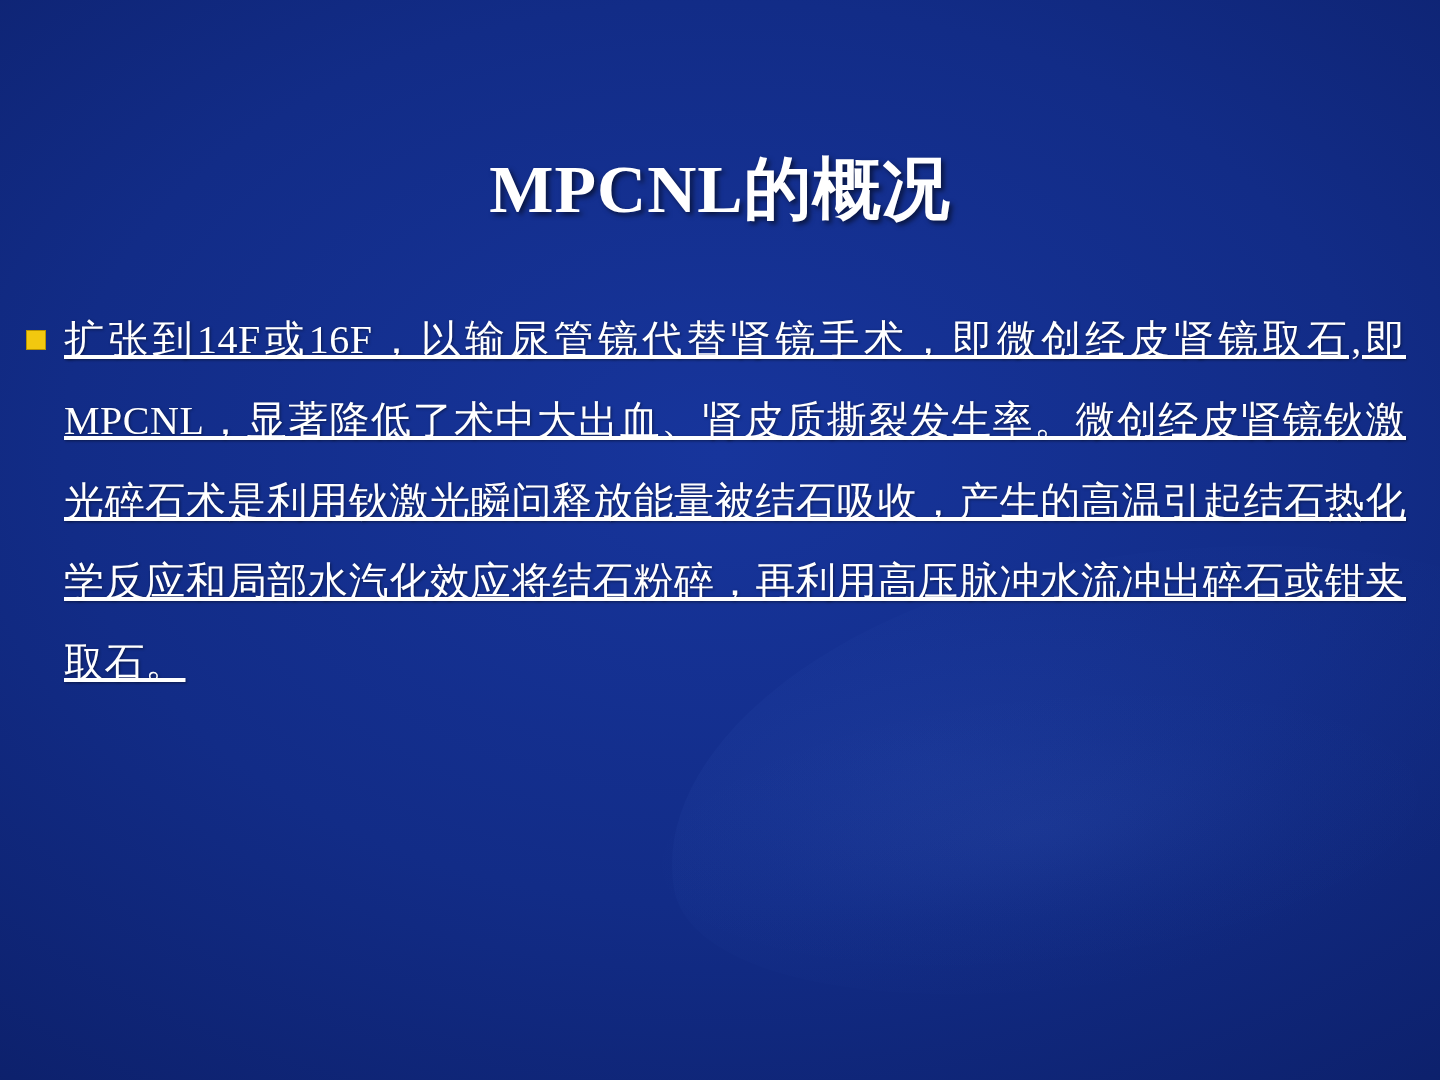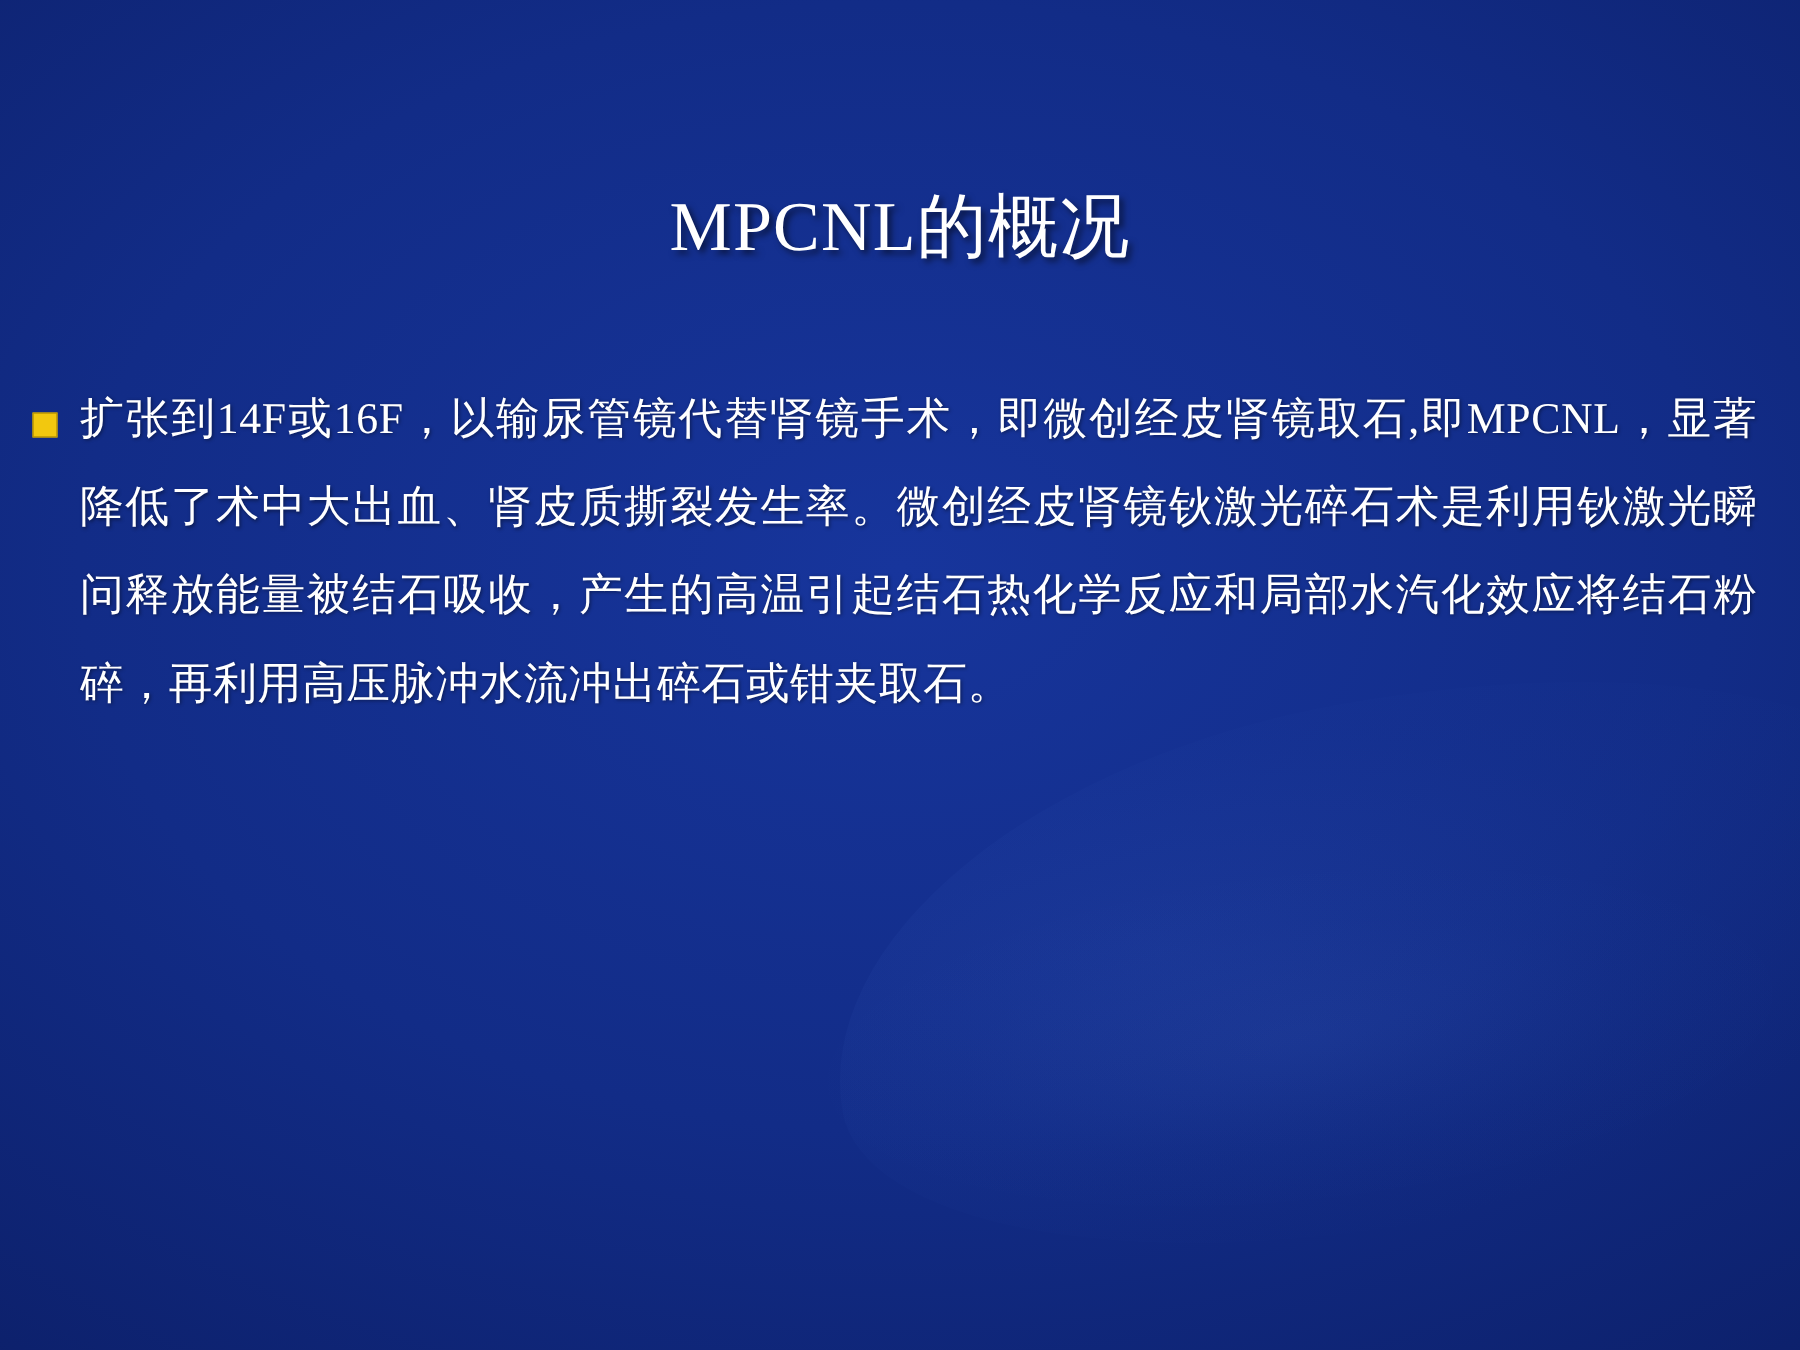--- a/index.html
+++ b/index.html
@@ -42,22 +42,22 @@
     border-radius: 50%;
     background: radial-gradient(ellipse at 50% 50%, rgba(90,130,225,0.22) 0%, rgba(40,80,180,0.10) 50%, rgba(20,45,130,0) 78%);
     transform: rotate(-6deg);
   }
   .title {
     position: absolute;
     left: 0;
     right: 0;
     top: 152px;
     text-align: center;
-    font-size: 56px;
-    font-weight: normal;
+    font-size: 68px;
+    font-weight: bold;
     color: #ffffff;
     letter-spacing: 1px;
     text-shadow: 3px 3px 5px rgba(0,0,0,0.55);
     line-height: 1.1;
   }
   .body-block {
     position: absolute;
     left: 16px;
     right: 34px;
     top: 300px;
@@ -72,26 +72,27 @@
     height: 18px;
     background: #f2c80f;
     border: 1px solid #b99400;
     margin-top: 30px;
     margin-left: 10px;
     margin-right: 18px;
   }
   .bullet-text {
     flex: 1 1 auto;
     color: #ffffff;
-    font-size: 35px;
+    font-size: 40px;
     line-height: 2.02;
     text-align: justify;
     text-justify: inter-ideograph;
     letter-spacing: 0.5px;
     text-shadow: 1px 1px 3px rgba(0,0,0,0.45);
+    text-decoration: underline;
   }
 </style>
 </head>
 <body>
 
 <div class="slide">
 
   <div class="swoosh swoosh-1"></div>
   <div class="swoosh swoosh-2"></div>
 

